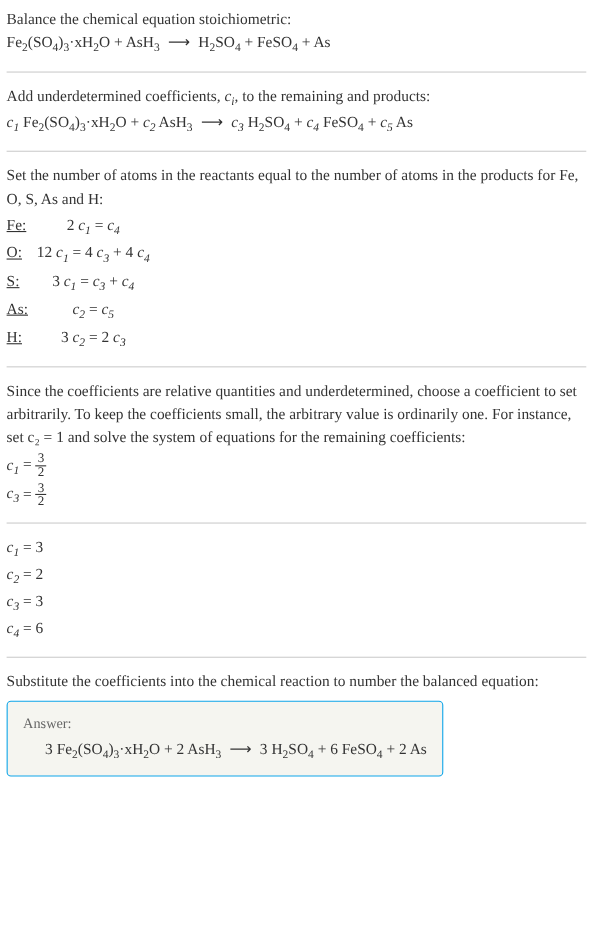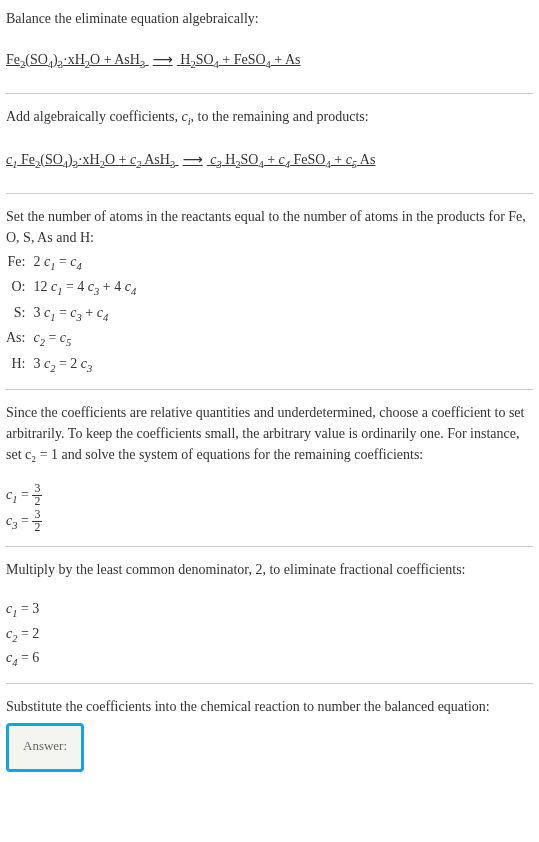--- a/index.html
+++ b/index.html
@@ -15,48 +15,48 @@
     .section {
       margin-bottom: 10px;
     }
     hr {
       border: none;
       border-top: 1px solid #ccc;
       margin: 12px 0;
     }
     .equation {
       font-family: Georgia, serif;
-      margin: 20px 0;
-      text-decoration: underline;
+      margin: 0 0;
     }
     sub {
       font-size: 0.75em;
       vertical-align: sub;
     }
     .arrow {
       margin: 0 4px;
     }
     .atom-table {
       border-collapse: collapse;
       margin-top: 2px;
     }
     .atom-table td {
       padding: 1px 6px 1px 0;
       text-align: right;
       vertical-align: top;
     }
     .atom-table td:first-child {
-      text-align: right;
+      text-align: left;
       padding-right: 8px;
+      text-decoration: underline;
     }
     .atom-table td:last-child {
-      text-align: left;
+      text-align: center;
     }
     .coef-list {
-      margin-top: 18px;
+      margin-top: 2px;
     }
     .coef-list div {
       margin: 1px 0;
     }
     .frac {
       display: inline-block;
       vertical-align: middle;
       text-align: center;
       font-size: 0.85em;
       line-height: 1;
@@ -64,51 +64,51 @@
     .frac .num {
       display: block;
       border-bottom: 1px solid #333;
       padding: 0 2px;
     }
     .frac .den {
       display: block;
       padding: 0 2px;
     }
     .answer-box {
-      border: 3px solid #0ea5e9;
+      border: 1px solid #0ea5e9;
       border-radius: 4px;
       background: #f5f5f0;
       padding: 10px 14px;
       margin-top: 6px;
       display: inline-block;
     }
     .answer-label {
       color: #666;
       font-size: 13px;
       margin-bottom: 4px;
     }
     .italic-i { font-style: italic; }
   </style>
 </head>
 <body>
 
 <div class="section">
-  <div>Balance the eliminate equation algebraically:</div>
+  <div>Balance the chemical equation stoichiometric:</div>
   <div class="equation">
     <span>Fe<sub>2</sub>(SO<sub>4</sub>)<sub>3</sub>·xH<sub>2</sub>O + AsH<sub>3</sub></span>
     <span class="arrow">⟶</span>
     <span>H<sub>2</sub>SO<sub>4</sub> + FeSO<sub>4</sub> + As</span>
   </div>
 </div>
 
 <hr>
 
 <div class="section">
   <div>
-    <span>Add algebraically coefficients, </span><span class="italic-i">c<sub>i</sub></span><span>, to the remaining and products:</span>
+    <span>Add underdetermined coefficients, </span><span class="italic-i">c<sub>i</sub></span><span>, to the remaining and products:</span>
   </div>
   <div class="equation">
     <span class="italic-i">c<sub>1</sub></span> Fe<sub>2</sub>(SO<sub>4</sub>)<sub>3</sub>·xH<sub>2</sub>O + <span class="italic-i">c<sub>2</sub></span> AsH<sub>3</sub>
     <span class="arrow">⟶</span>
     <span class="italic-i">c<sub>3</sub></span> H<sub>2</sub>SO<sub>4</sub> + <span class="italic-i">c<sub>4</sub></span> FeSO<sub>4</sub> + <span class="italic-i">c<sub>5</sub></span> As
   </div>
 </div>
 
 <hr>
 
@@ -146,28 +146,33 @@
   <div>Since the coefficients are relative quantities and underdetermined, choose a coefficient to set arbitrarily. To keep the coefficients small, the arbitrary value is ordinarily one. For instance, set c₂ = 1 and solve the system of equations for the remaining coefficients:</div>
   <div class="coef-list">
     <div><span class="italic-i">c<sub>1</sub></span> = <span class="frac"><span class="num">3</span><span class="den">2</span></span></div>
     <div><span class="italic-i">c<sub>3</sub></span> = <span class="frac"><span class="num">3</span><span class="den">2</span></span></div>
   </div>
 </div>
 
 <hr>
 
 <div class="section">
-  <div>Multiply by the least common denominator, 2, to eliminate fractional coefficients:</div>
   <div class="coef-list">
     <div><span class="italic-i">c<sub>1</sub></span> = 3</div>
     <div><span class="italic-i">c<sub>2</sub></span> = 2</div>
+    <div><span class="italic-i">c<sub>3</sub></span> = 3</div>
     <div><span class="italic-i">c<sub>4</sub></span> = 6</div>
   </div>
 </div>
 
 <hr>
 
 <div class="section">
   <div>Substitute the coefficients into the chemical reaction to number the balanced equation:</div>
   <div class="answer-box">
     <div class="answer-label">Answer:</div>
+    <div class="equation" style="padding-left:20px;">
+      3 Fe<sub>2</sub>(SO<sub>4</sub>)<sub>3</sub>·xH<sub>2</sub>O + 2 AsH<sub>3</sub>
+      <span class="arrow">⟶</span>
+      3 H<sub>2</sub>SO<sub>4</sub> + 6 FeSO<sub>4</sub> + 2 As
+    </div>
   </div>
 </div>
 
 </body></html>

